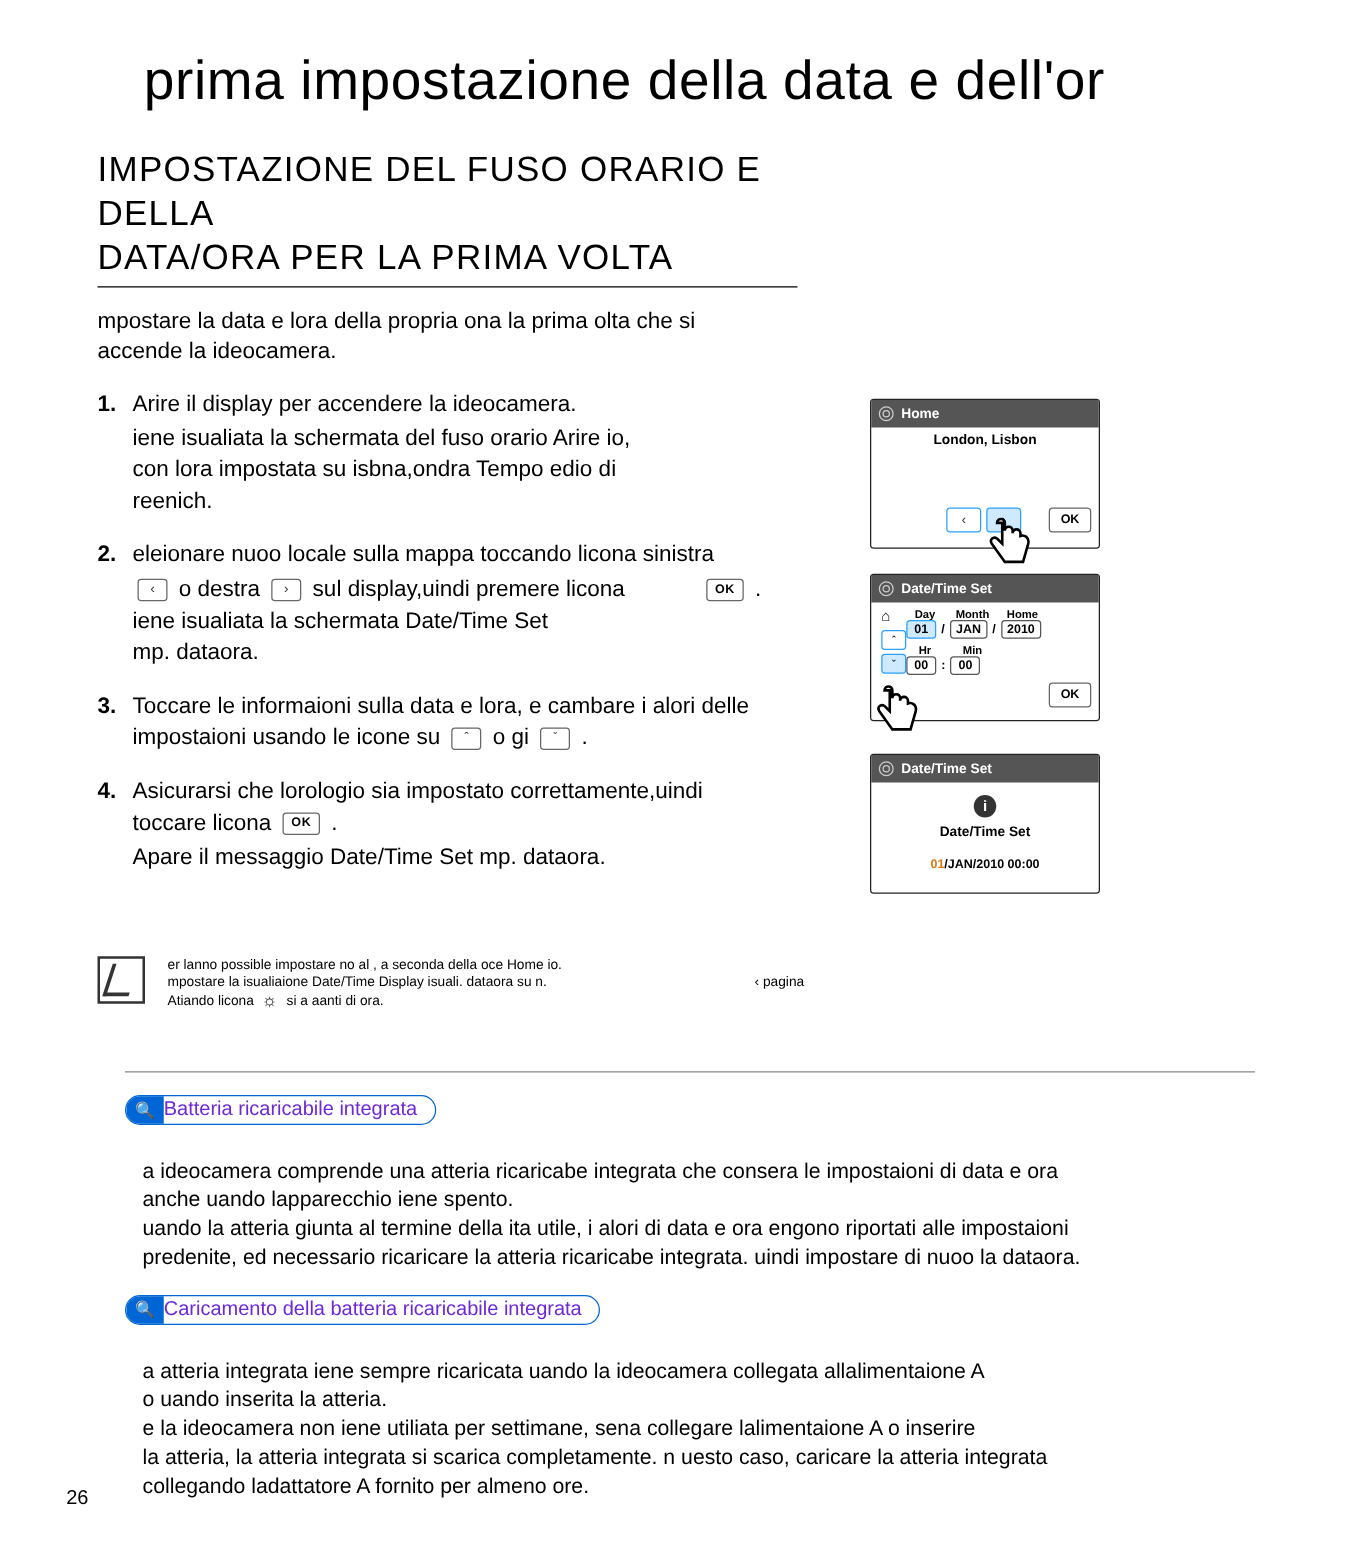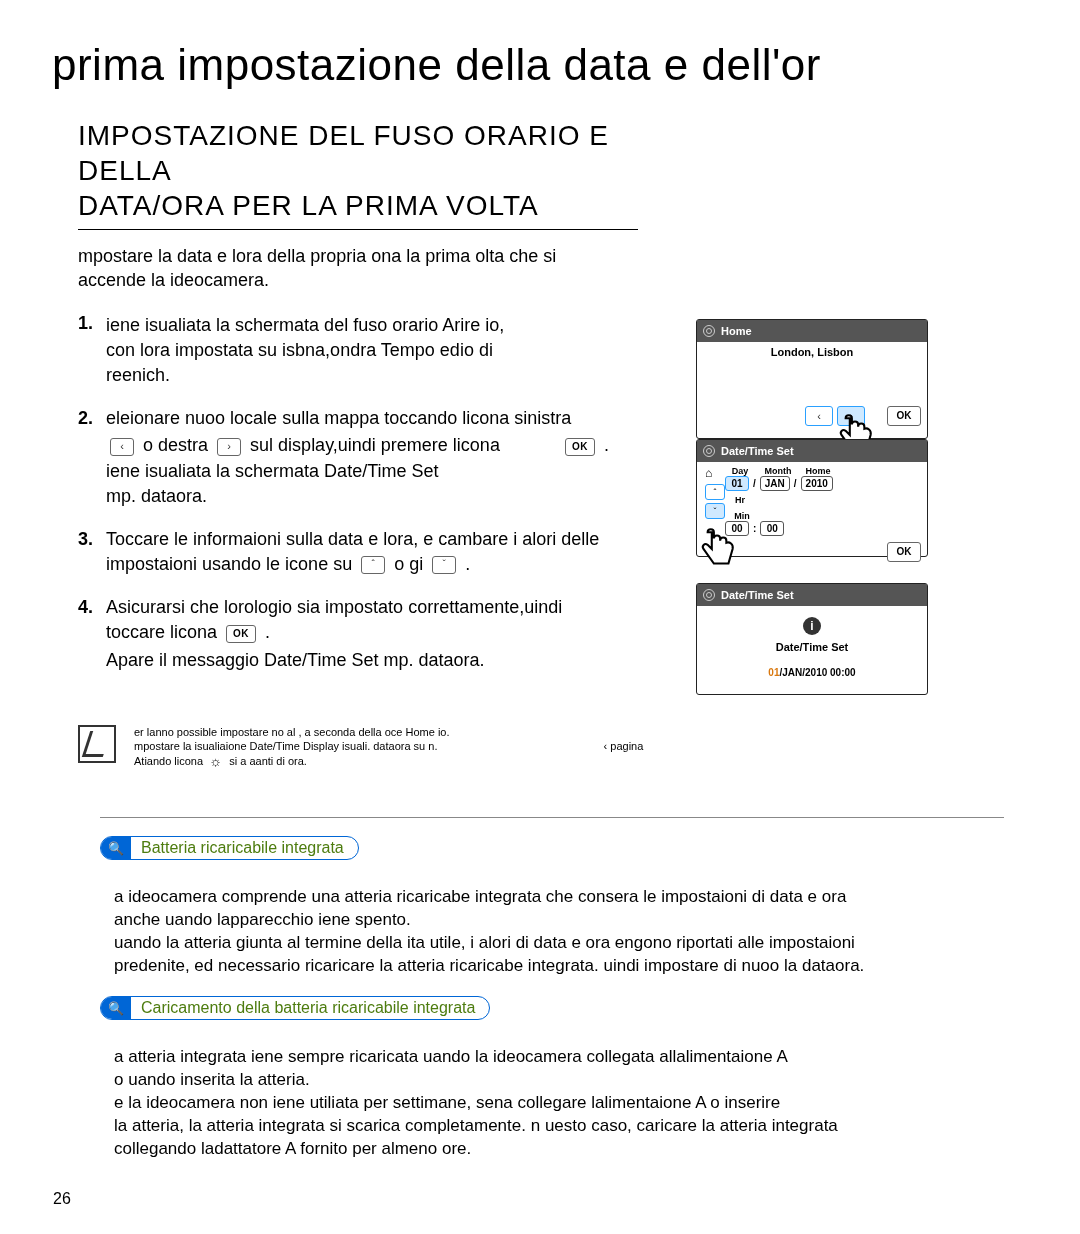--- a/index.html
+++ b/index.html
@@ -1,35 +1,35 @@
 <!DOCTYPE html>
 <html><head>
 <meta charset="utf-8">
 <style>
   * { box-sizing: border-box; margin: 0; padding: 0; }
   html, body { width: 1080px; background: #fff; font-family: Arial, Helvetica, sans-serif; color: #000; }
   .page { position: relative; width: 1080px; height: 1234px; overflow: hidden; padding: 40px 0 0 0; }
-  .chapter-title { font-size: 44px; font-weight: 400; letter-spacing: 0.5px; margin-left: 52px; white-space: nowrap; }
+  .chapter-title { font-size: 44px; font-weight: 400; letter-spacing: 0.5px; margin-left: 115px; white-space: nowrap; }
   .section-title { font-size: 28px; letter-spacing: 1px; margin: 28px 0 4px 78px; line-height: 1.25; width: 560px; }
   .rule { margin: 6px 0 14px 78px; width: 560px; height: 1px; background: #000; }
   .intro { margin-left: 78px; font-size: 18px; line-height: 1.35; width: 560px; }
 
   .content-row { display: flex; align-items: flex-start; }
   .steps { margin: 18px 0 0 78px; width: 600px; }
   .step { display: flex; font-size: 18px; line-height: 1.4; margin-bottom: 18px; }
   .step .num { width: 28px; font-weight: 700; flex: none; }
   .step .body { flex: 1; }
   .step .sub { margin-top: 2px; }
   .inline-icon { display: inline-flex; vertical-align: middle; margin: 0 4px; }
   .btn-arrow { width: 24px; height: 18px; border: 1px solid #666; border-radius: 3px; background: #fff; display: inline-flex; align-items: center; justify-content: center; font-size: 11px; color: #333; }
   .btn-ok { height: 18px; border: 1px solid #666; border-radius: 3px; background: #fff; display: inline-flex; align-items: center; justify-content: center; font-size: 10px; font-weight: 700; padding: 0 6px; letter-spacing: 0.5px; }
   .btn-ud { width: 24px; height: 18px; border: 1px solid #666; border-radius: 3px; background: #fff; display: inline-flex; align-items: center; justify-content: center; font-size: 10px; color: #333; }
 
   .figures { margin: 26px 0 0 18px; width: 280px; }
-  .lcd { width: 232px; border: 1px solid #222; border-radius: 3px; background: #fff; position: relative; }
+  .lcd { width: 184px; border: 1px solid #222; border-radius: 3px; margin-bottom: 20px; background: #fff; position: relative; }
   .lcd .titlebar { height: 22px; background: #555; color: #fff; font-size: 11px; font-weight: 700; display: flex; align-items: center; padding-left: 6px; gap: 6px; }
   .gear { width: 12px; height: 12px; border: 1px solid #ccc; border-radius: 50%; position: relative; }
   .gear::before { content: ""; position: absolute; inset: 2px; border: 1px solid #ccc; border-radius: 50%; }
   .lcd .loc { font-size: 11px; font-weight: 700; text-align: center; padding: 4px 0 2px; }
   .lcd .map { height: 40px; position: relative; }
   .lcd .footer { display: flex; justify-content: flex-end; gap: 4px; padding: 6px; }
   .lcd .footer .sp { flex: 1; }
   .lcd .footer .nav { display: flex; gap: 4px; }
   .mini-btn { width: 28px; height: 20px; border: 1.5px solid #2aa0ff; border-radius: 3px; background: #fff; display: inline-flex; align-items: center; justify-content: center; font-size: 11px; color: #333; }
   .mini-btn.hl { background: #cfe9ff; }
@@ -59,21 +59,21 @@
   .note-icon .slash { width: 22px; height: 26px; border-left: 3px solid #333; transform: skewX(-18deg); position: relative; }
   .note-icon .slash::after { content: ""; position: absolute; bottom: 0; left: -2px; width: 20px; height: 3px; background: #333; }
   .note-text { font-size: 11px; line-height: 1.35; flex: 1; }
   .note-text .sun { display: inline-block; width: 14px; height: 14px; vertical-align: middle; position: relative; margin: 0 3px; }
   .note-text .sun::before { content: "☼"; font-size: 14px; position: absolute; top: -3px; }
 
   .info-section { margin: 36px 76px 0 100px; padding: 12px 0 0 0; }
   .info-rule-top { height: 1px; background: #888; margin-bottom: 18px; }
   .pill-head { display: inline-flex; align-items: center; background: #fff; border: 1px solid #0066d6; border-radius: 14px; height: 24px; padding-right: 14px; margin-bottom: 10px; overflow: hidden; }
   .pill-head .mag { width: 30px; height: 24px; background: #0066d6; display: flex; align-items: center; justify-content: center; color: #fff; font-size: 13px; }
-  .pill-head .lbl { color: #4d7c0f; font-size: 16px; font-weight: 400; padding-left: 10px; }
+  .pill-head .lbl { color: #6d28d9; font-size: 16px; font-weight: 400; }
   .info-body { font-size: 17px; line-height: 1.35; margin: 16px 0 18px 14px; }
 
   .page-num { position: absolute; left: 53px; bottom: 26px; font-size: 16px; }
 </style>
 </head>
 <body>
 
 <div class="page">
 
   <div class="chapter-title">prima impostazione della data e dell'or</div>
@@ -88,20 +88,21 @@
     <span>mpostare la data e lora della propria ona la prima olta che si</span><br>
     <span>accende la ideocamera.</span>
   </div>
 
   <div class="content-row">
     <div class="steps">
 
       <div class="step">
         <div class="num">1.</div>
         <div class="body">
+          <span>Arire il display per accendere la ideocamera.</span>
           <div class="sub">
             <span>iene isualiata la schermata del fuso orario Arire io,</span><br>
             <span>con lora impostata su isbna,ondra Tempo edio di</span><br>
             <span>reenich.</span>
           </div>
         </div>
       </div>
 
       <div class="step">
         <div class="num">2.</div>
@@ -191,21 +192,21 @@
         <div class="hdrs">
           <span style="width:30px;text-align:center;">Day</span>
           <span style="width:34px;text-align:center;">Month</span>
           <span style="width:34px;text-align:center;">Home</span>
         </div>
         <div class="vals">
           <span class="pill sel">01</span>/
           <span class="pill">JAN</span>/
           <span class="pill">2010</span>
         </div>
-        <div class="hdrs" style="padding-top:2px;flex-direction:column;">
+        <div class="hdrs" style="padding-top:2px;">
           <span style="width:30px;text-align:center;">Hr</span>
           <span style="width:34px;text-align:center;">Min</span>
         </div>
         <div class="vals">
           <span class="pill">00</span>:
           <span class="pill">00</span>
         </div>
         <div class="ud-col">
           <span class="spin">ˆ</span>
           <span class="spin dn">ˇ</span>

